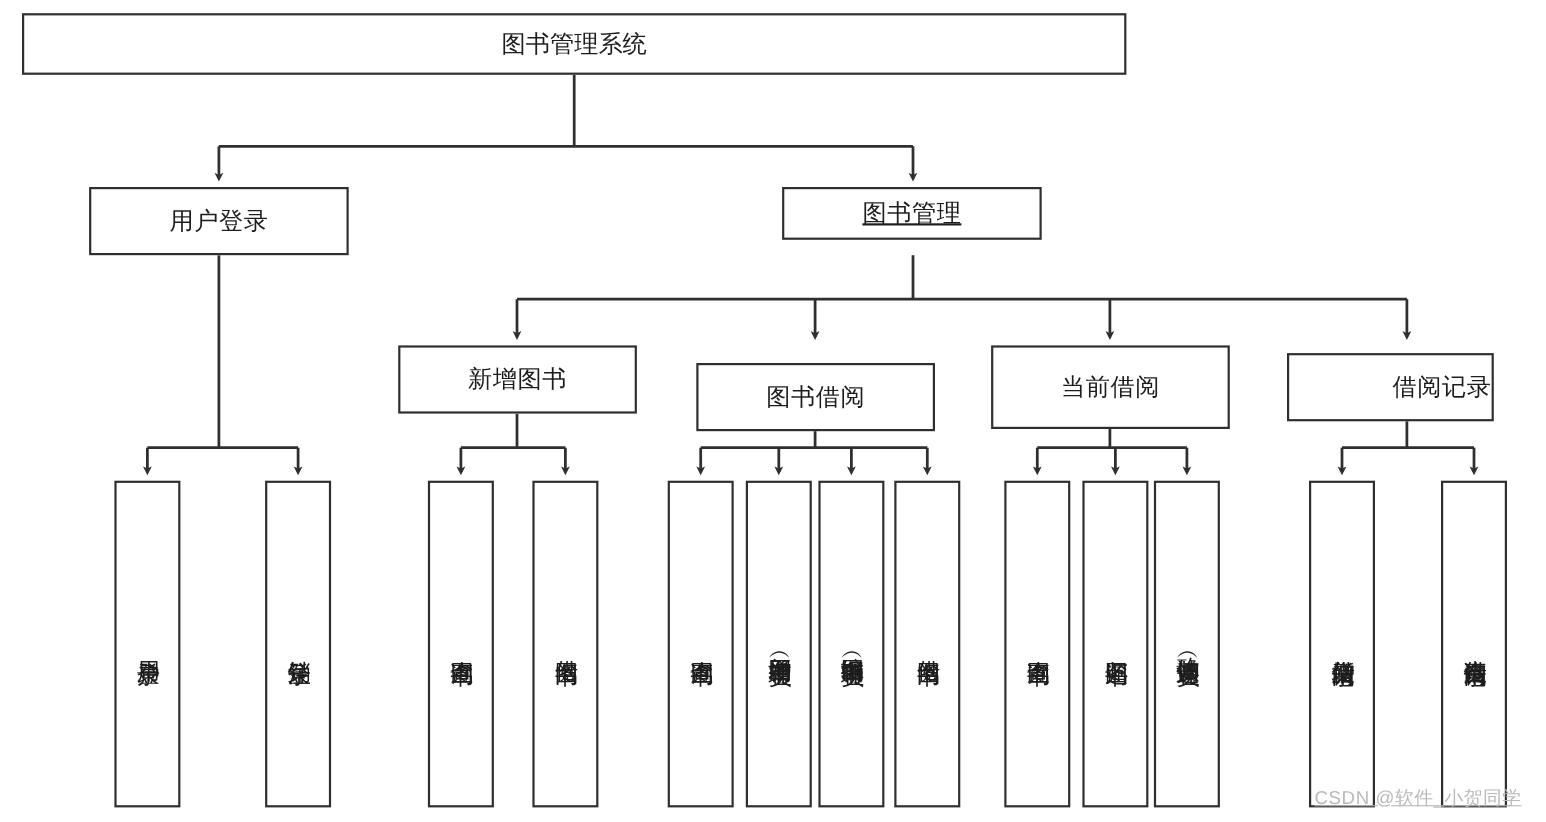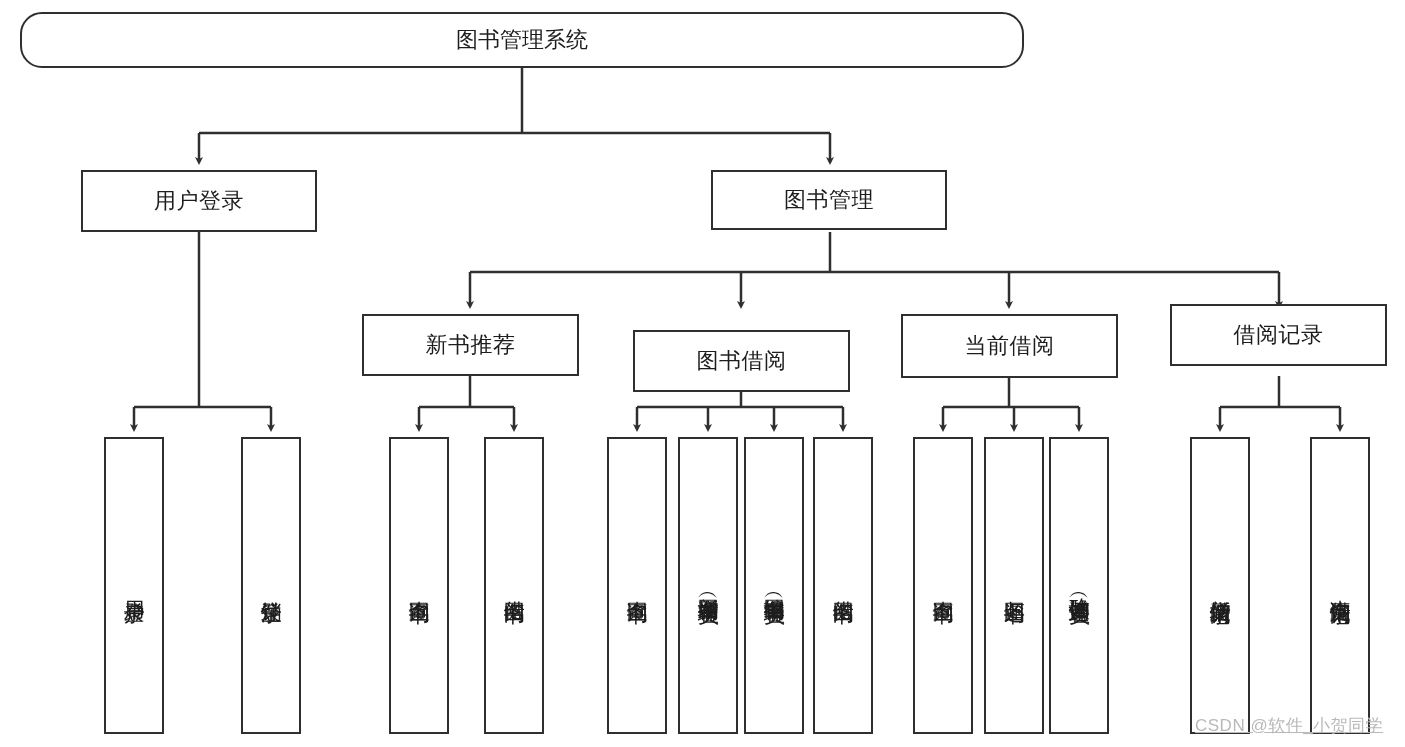--- a/index.html
+++ b/index.html
@@ -27,21 +27,20 @@
     justify-content: center;
     color: #1d1d1d;
   }
   .node.horiz {
     font-size: 22px;
     letter-spacing: 0.5px;
     white-space: nowrap;
   }
   .node.root {
     font-size: 22px;
-    border-radius: 22px;
   }
   .node.vert {
     writing-mode: vertical-rl;
     text-orientation: upright;
     font-size: 21px;
     letter-spacing: 1px;
     padding: 6px 0;
     align-items: center;
     justify-content: center;
     line-height: 1.06;
@@ -122,34 +121,34 @@
     </g>
   </svg>
 
   <div class="node root" style="left:20px; top:12px; width:1004px; height:56px;">
     <span>图书管理系统</span>
   </div>
 
   <div class="node horiz" style="left:81px; top:170px; width:236px; height:62px;">
     <span>用户登录</span>
   </div>
-  <div class="node horiz" style="left:711px; top:170px; width:236px; height:60px;">
+  <div class="node horiz" style="left:711px; top:170px; width:236px; height:48px;text-decoration:underline;">
     <span>图书管理</span>
   </div>
 
   <div class="node horiz" style="left:362px; top:314px; width:217px; height:62px;">
-    <span>新书推荐</span>
+    <span>新增图书</span>
   </div>
   <div class="node horiz" style="left:633px; top:314px; width:217px; height:62px;margin-top:16px;">
     <span>图书借阅</span>
   </div>
-  <div class="node horiz" style="left:901px; top:314px; width:217px; height:64px;">
+  <div class="node horiz" style="left:901px; top:314px; width:217px; height:76px;">
     <span>当前借阅</span>
   </div>
-  <div class="node horiz" style="left:1170px; top:304px; width:217px; height:62px;">
+  <div class="node horiz" style="left:1170px; top:321px; width:188px; height:62px;justify-content:flex-end;">
     <span>借阅记录</span>
   </div>
 
   <div class="node vert" style="left:104px; top:437px; width:60px; height:297px;">
     <span>用户登录</span>
   </div>
   <div class="node vert" style="left:241px; top:437px; width:60px; height:297px;">
     <span>注销登录</span>
   </div>
 

